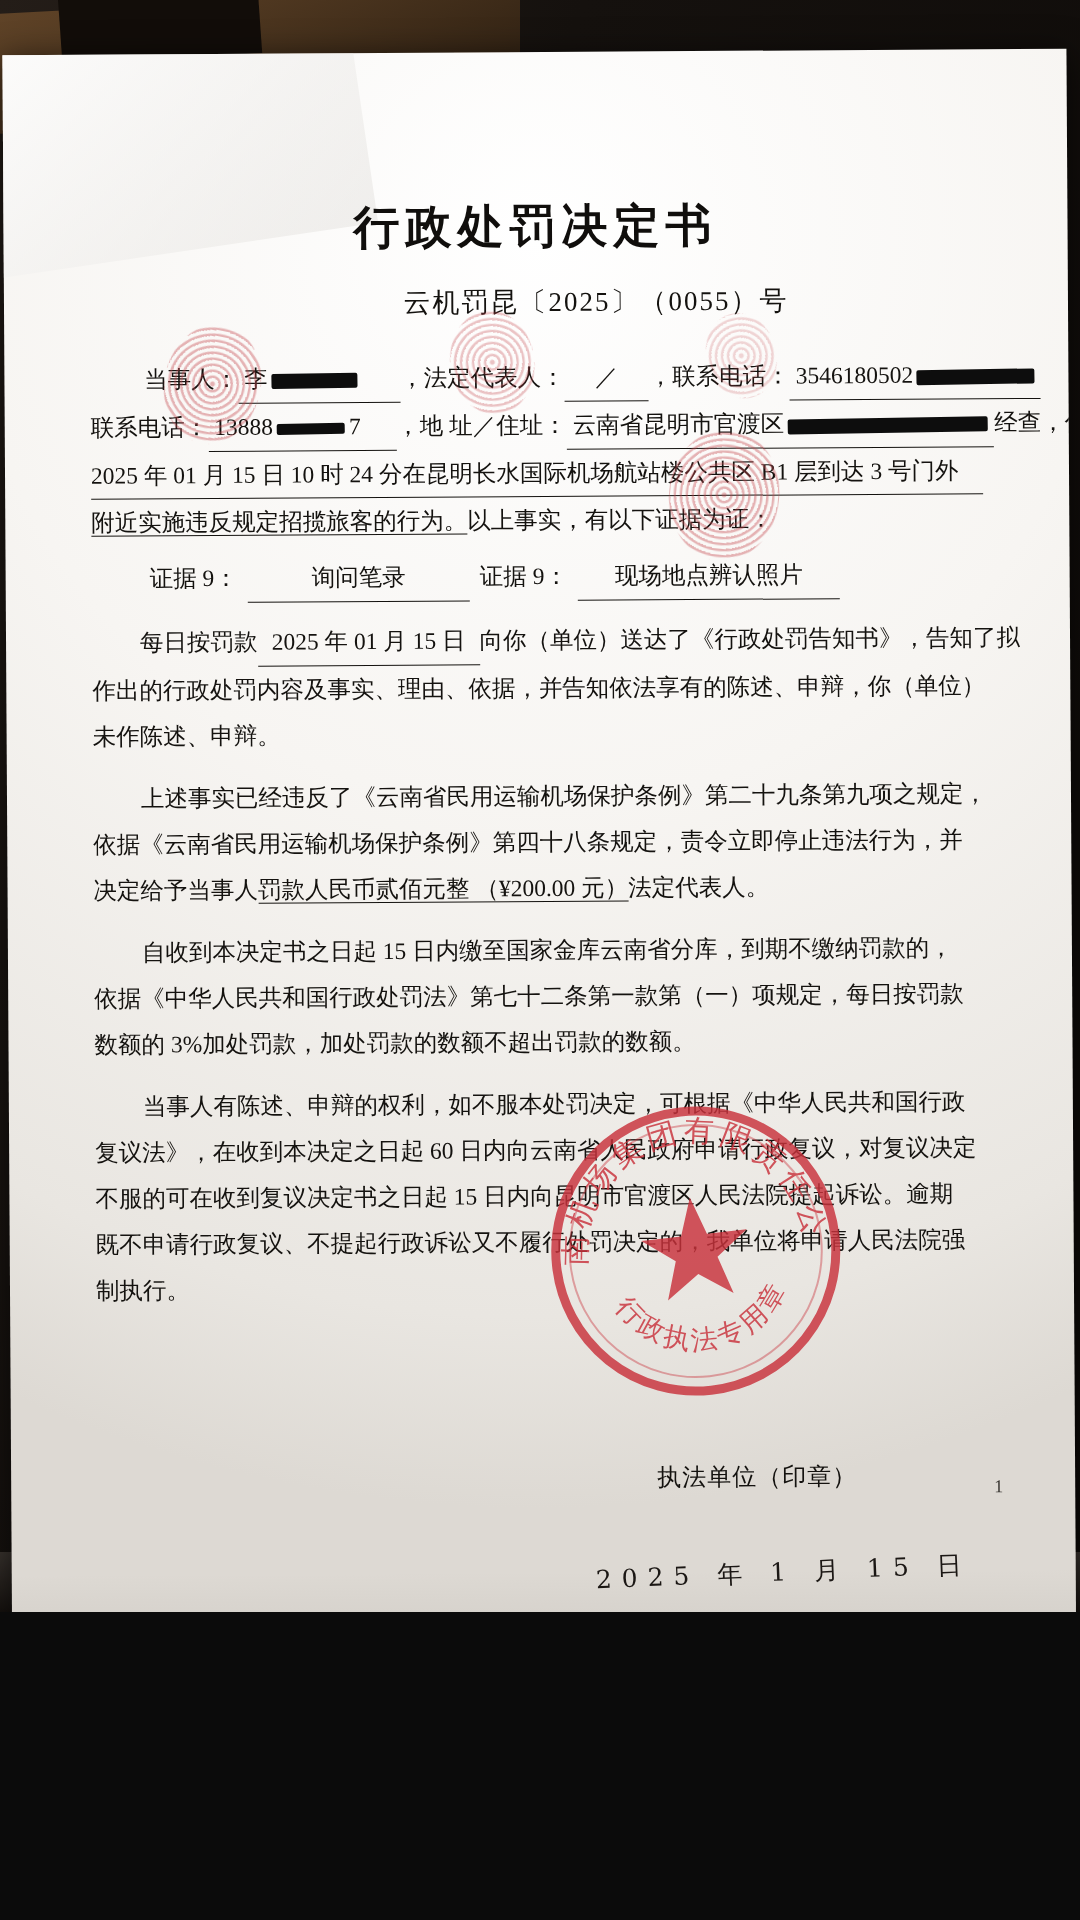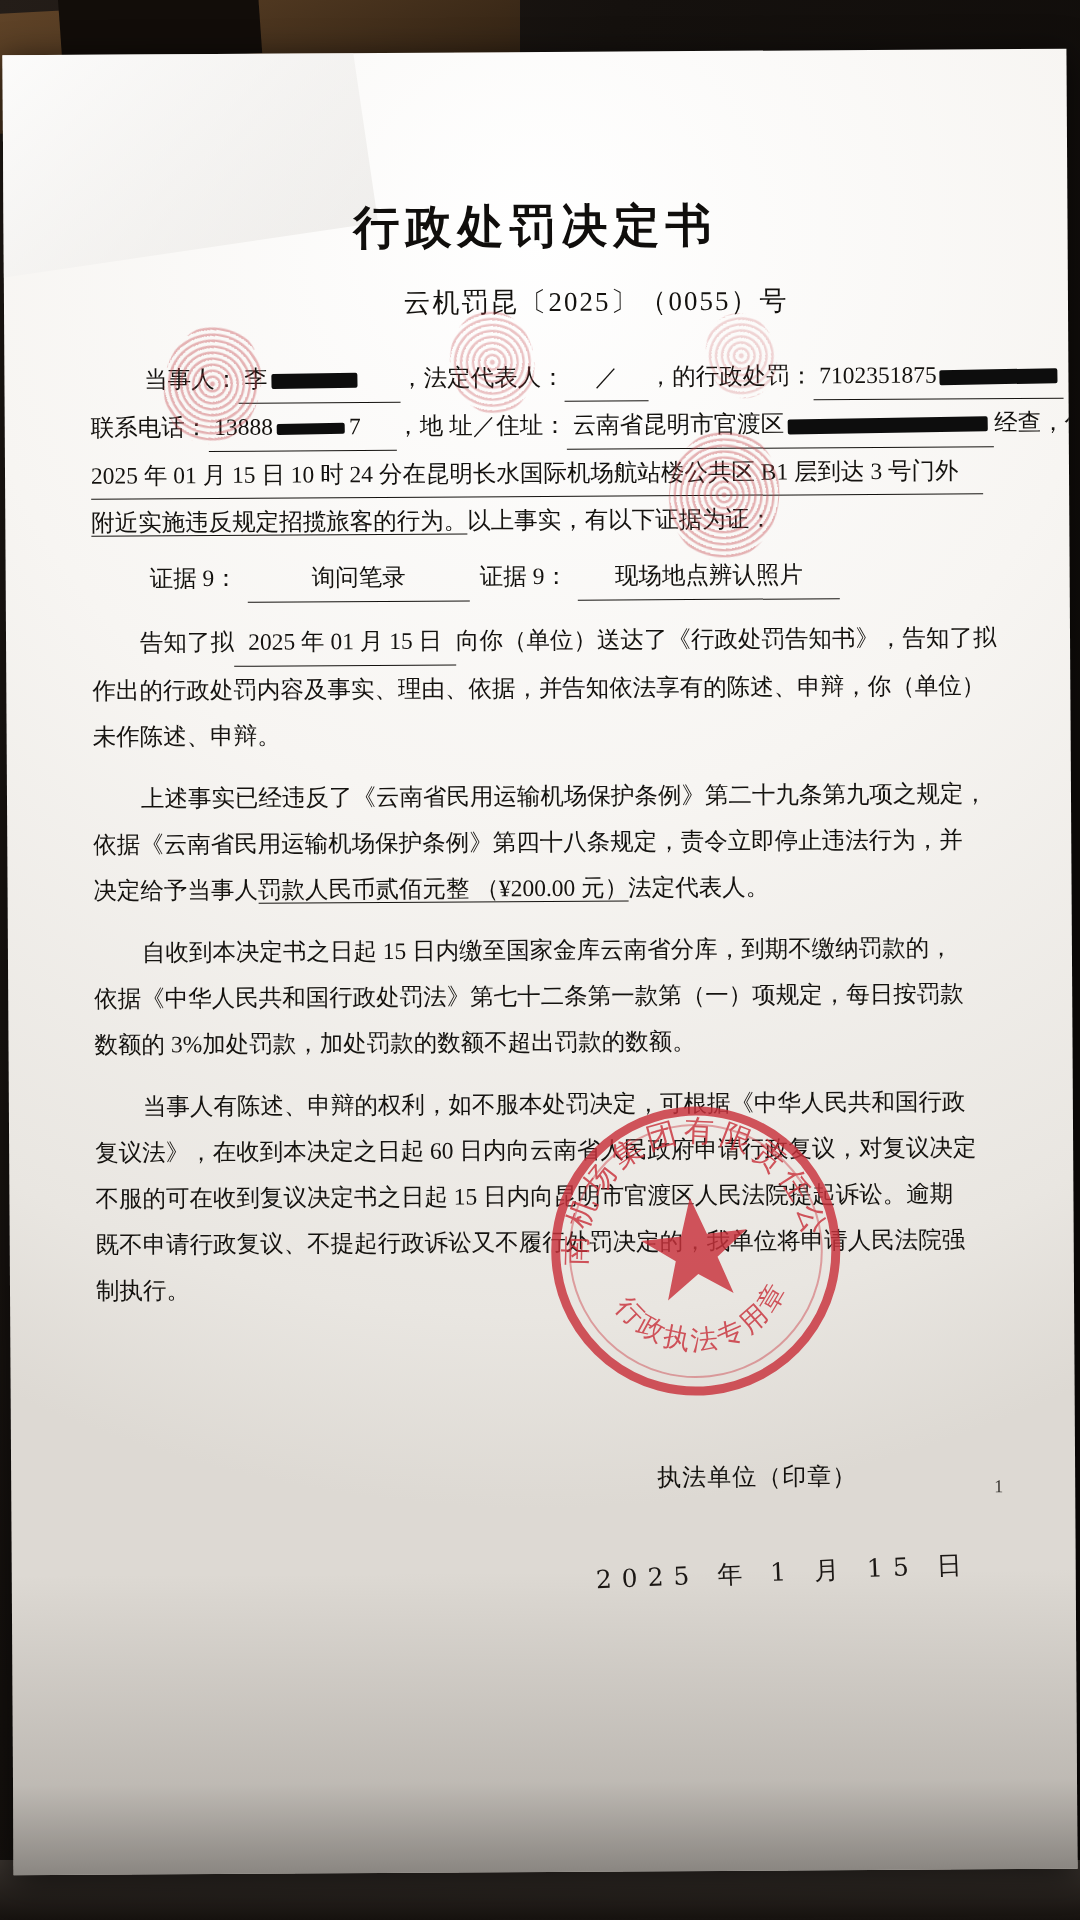--- a/index.html
+++ b/index.html
@@ -3,21 +3,21 @@
 <meta charset="utf-8">
 <style>
   html, body {
     margin: 0;
     padding: 0;
     background: #0b0b0b;
   }
   #page {
     position: relative;
     width: 1080px;
-    height: 1920px;
+    height: 1612px;
     overflow: hidden;
     background: #1a1614;
     font-family: "Liberation Serif", "DejaVu Serif", serif;
   }
 
   
   .desk {
     position: absolute;
     inset: 0;
     background:
@@ -204,39 +204,39 @@
 
     <div class="content">
 
       <h1 class="doc-title">行政处罚决定书</h1>
       <div class="doc-number">云机罚昆〔2025〕（0055）号</div>
 
       <div class="body-block">
 
         <span class="line">
           <span class="indent"></span>
-          <span>当事人：</span><span class="u u-wide"><span>李</span><span class="redact" style="width:86px;margin-left:4px;"></span></span><span>，法定代表人：</span><span class="u" style="min-width:72px;text-align:center;">／</span><span>，的行政处罚：</span><span class="u" style="min-width:218px;"><span>7102351875</span><span class="redact" style="width:118px;margin-left:3px;"></span></span>
+          <span>当事人：</span><span class="u u-wide"><span>李</span><span class="redact" style="width:86px;margin-left:4px;"></span></span><span>，法定代表人：</span><span class="u" style="min-width:72px;text-align:center;">／</span><span>，联系电话：</span><span class="u" style="min-width:218px;"><span>3546180502</span><span class="redact" style="width:118px;margin-left:3px;"></span></span>
         </span>
 
         <span class="line">
           <span>联系电话：</span><span class="u" style="min-width:176px;"><span>13888</span><span class="redact thin" style="width:68px;margin:0 4px;"></span><span>7</span></span><span>，地  址／住址：</span><span class="u" style="min-width:330px;"><span>云南省昆明市官渡区</span><span class="redact" style="width:200px;margin-left:4px;"></span></span><span>经查，你于</span>
         </span>
 
         <span class="line u-run">2025 年 01 月 15 日 10 时 24 分在昆明长水国际机场航站楼公共区 B1 层到达 3 号门外</span>
         <span class="line">
           <span class="u-run">附近实施违反规定招揽旅客的行为。</span><span>以上事实，有以下证据为证：</span>
         </span>
 
         <div class="evidence-row">
           <span>证据 9：</span><span class="u" style="min-width:210px;text-align:center;">询问笔录</span><span>证据 9：</span><span class="u" style="min-width:250px;text-align:center;">现场地点辨认照片</span>
         </div>
 
         <div style="margin-top:16px;">
           <span class="line">
-            <span class="indent"></span><span>告知了拟</span><span class="u" style="min-width:210px;text-align:center;">2025 年 01 月 15 日</span><span>向你（单位）送达了《行政处罚告知书》，告知了拟</span>
+            <span class="indent"></span><span>每日按罚款</span><span class="u" style="min-width:210px;text-align:center;">2025 年 01 月 15 日</span><span>向你（单位）送达了《行政处罚告知书》，告知了拟</span>
           </span>
           <span class="line">作出的行政处罚内容及事实、理由、依据，并告知依法享有的陈述、申辩，你（单位）</span>
           <span class="line">未作陈述、申辩。</span>
         </div>
 
         <div style="margin-top:16px;">
           <span class="line"><span class="indent"></span><span>上述事实已经违反了《云南省民用运输机场保护条例》第二十九条第九项之规定，</span></span>
           <span class="line">依据《云南省民用运输机场保护条例》第四十八条规定，责令立即停止违法行为，并</span>
           <span class="line">
             <span>决定给予当事人</span><span class="u-run">罚款人民币贰佰元整 （¥200.00 元）</span><span>法定代表人。</span>

